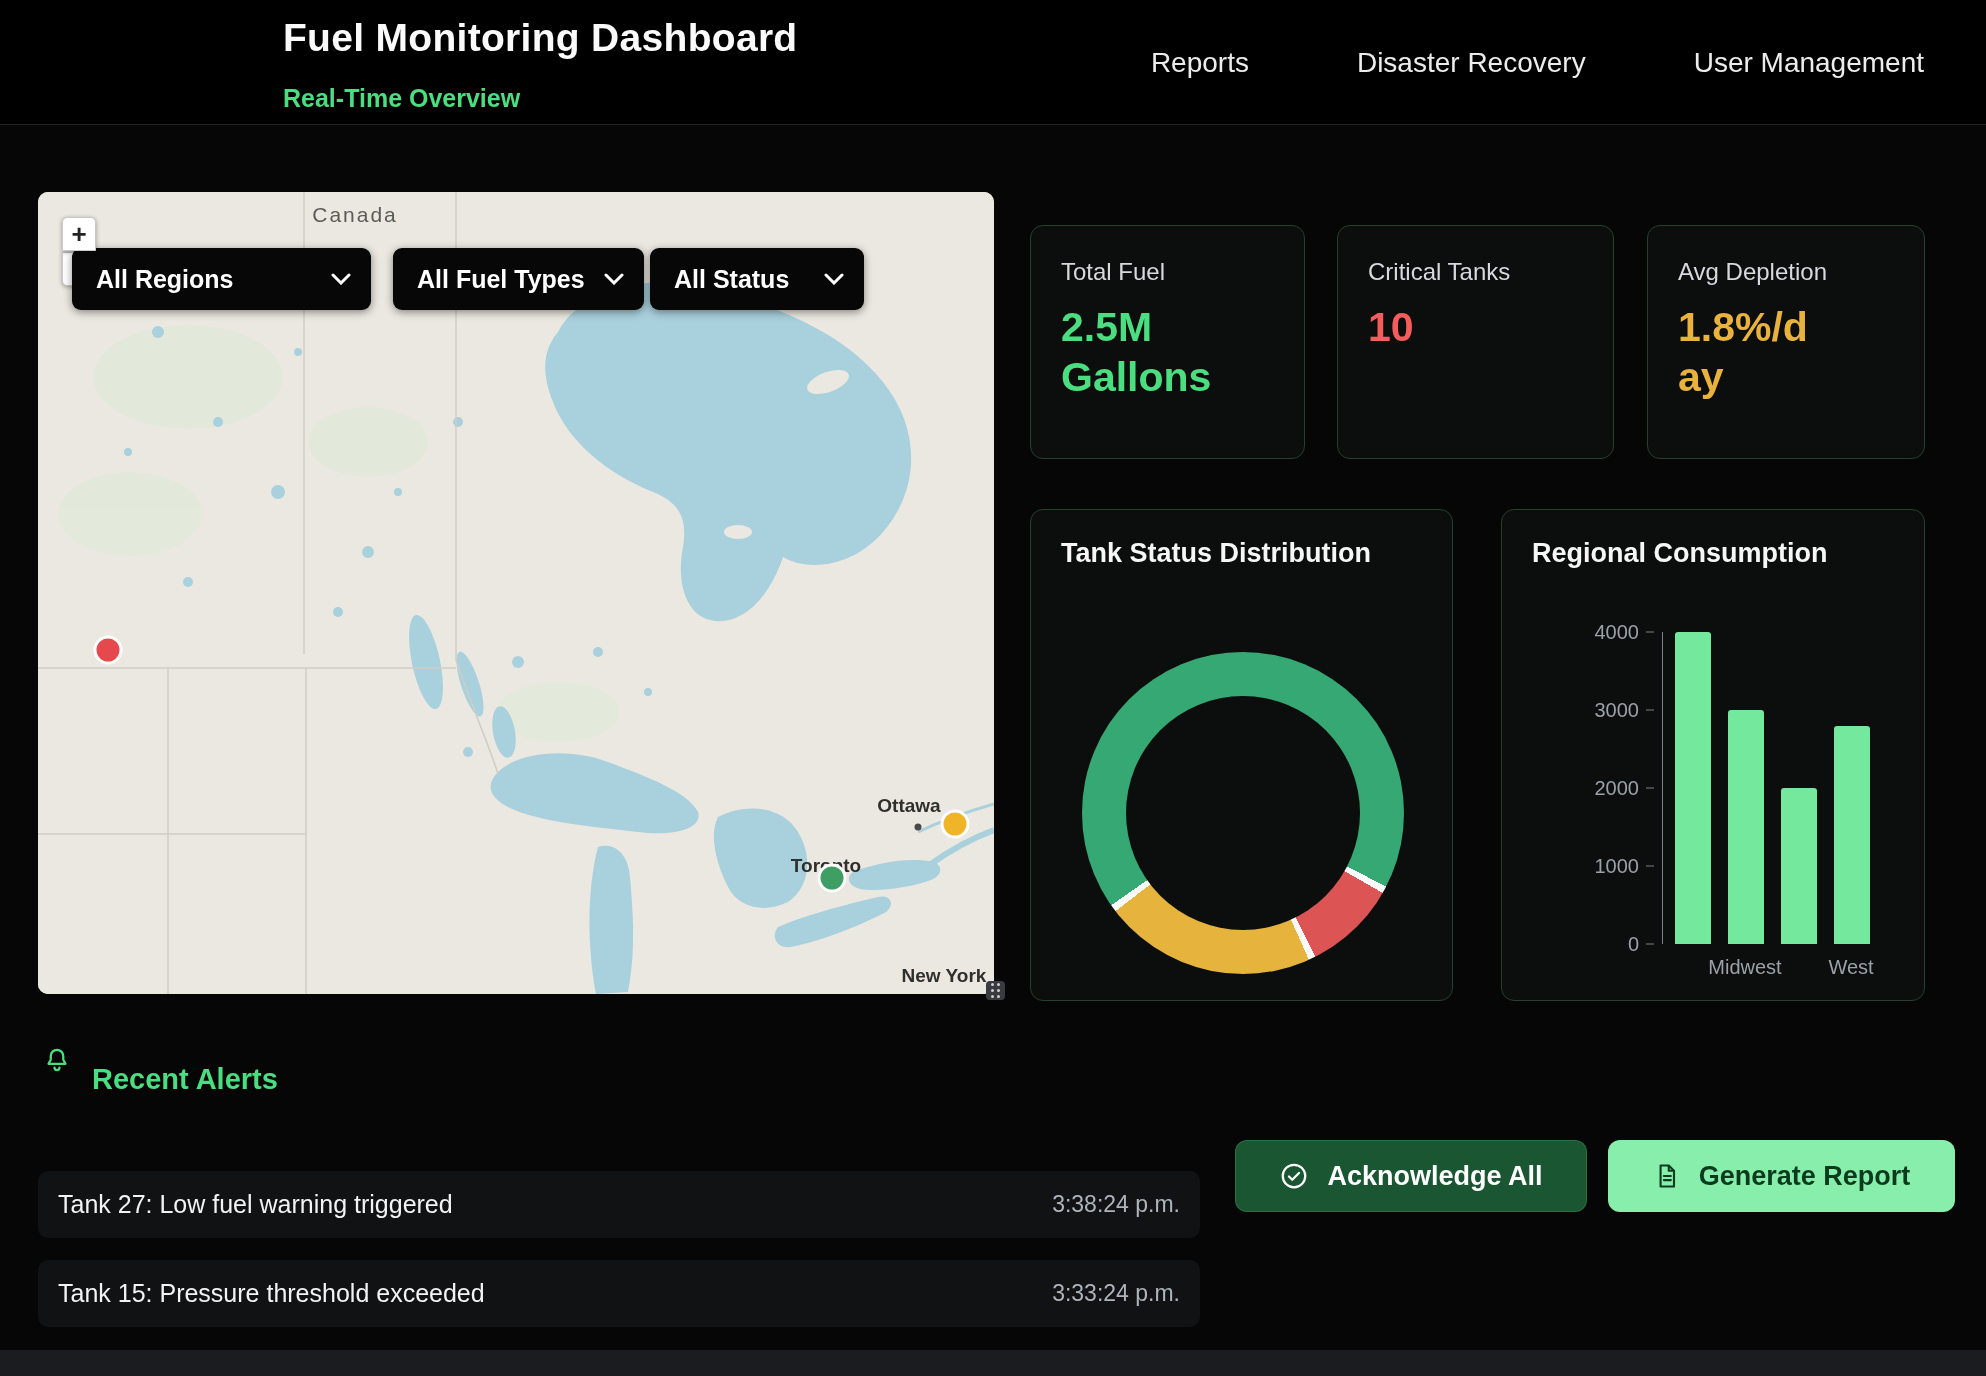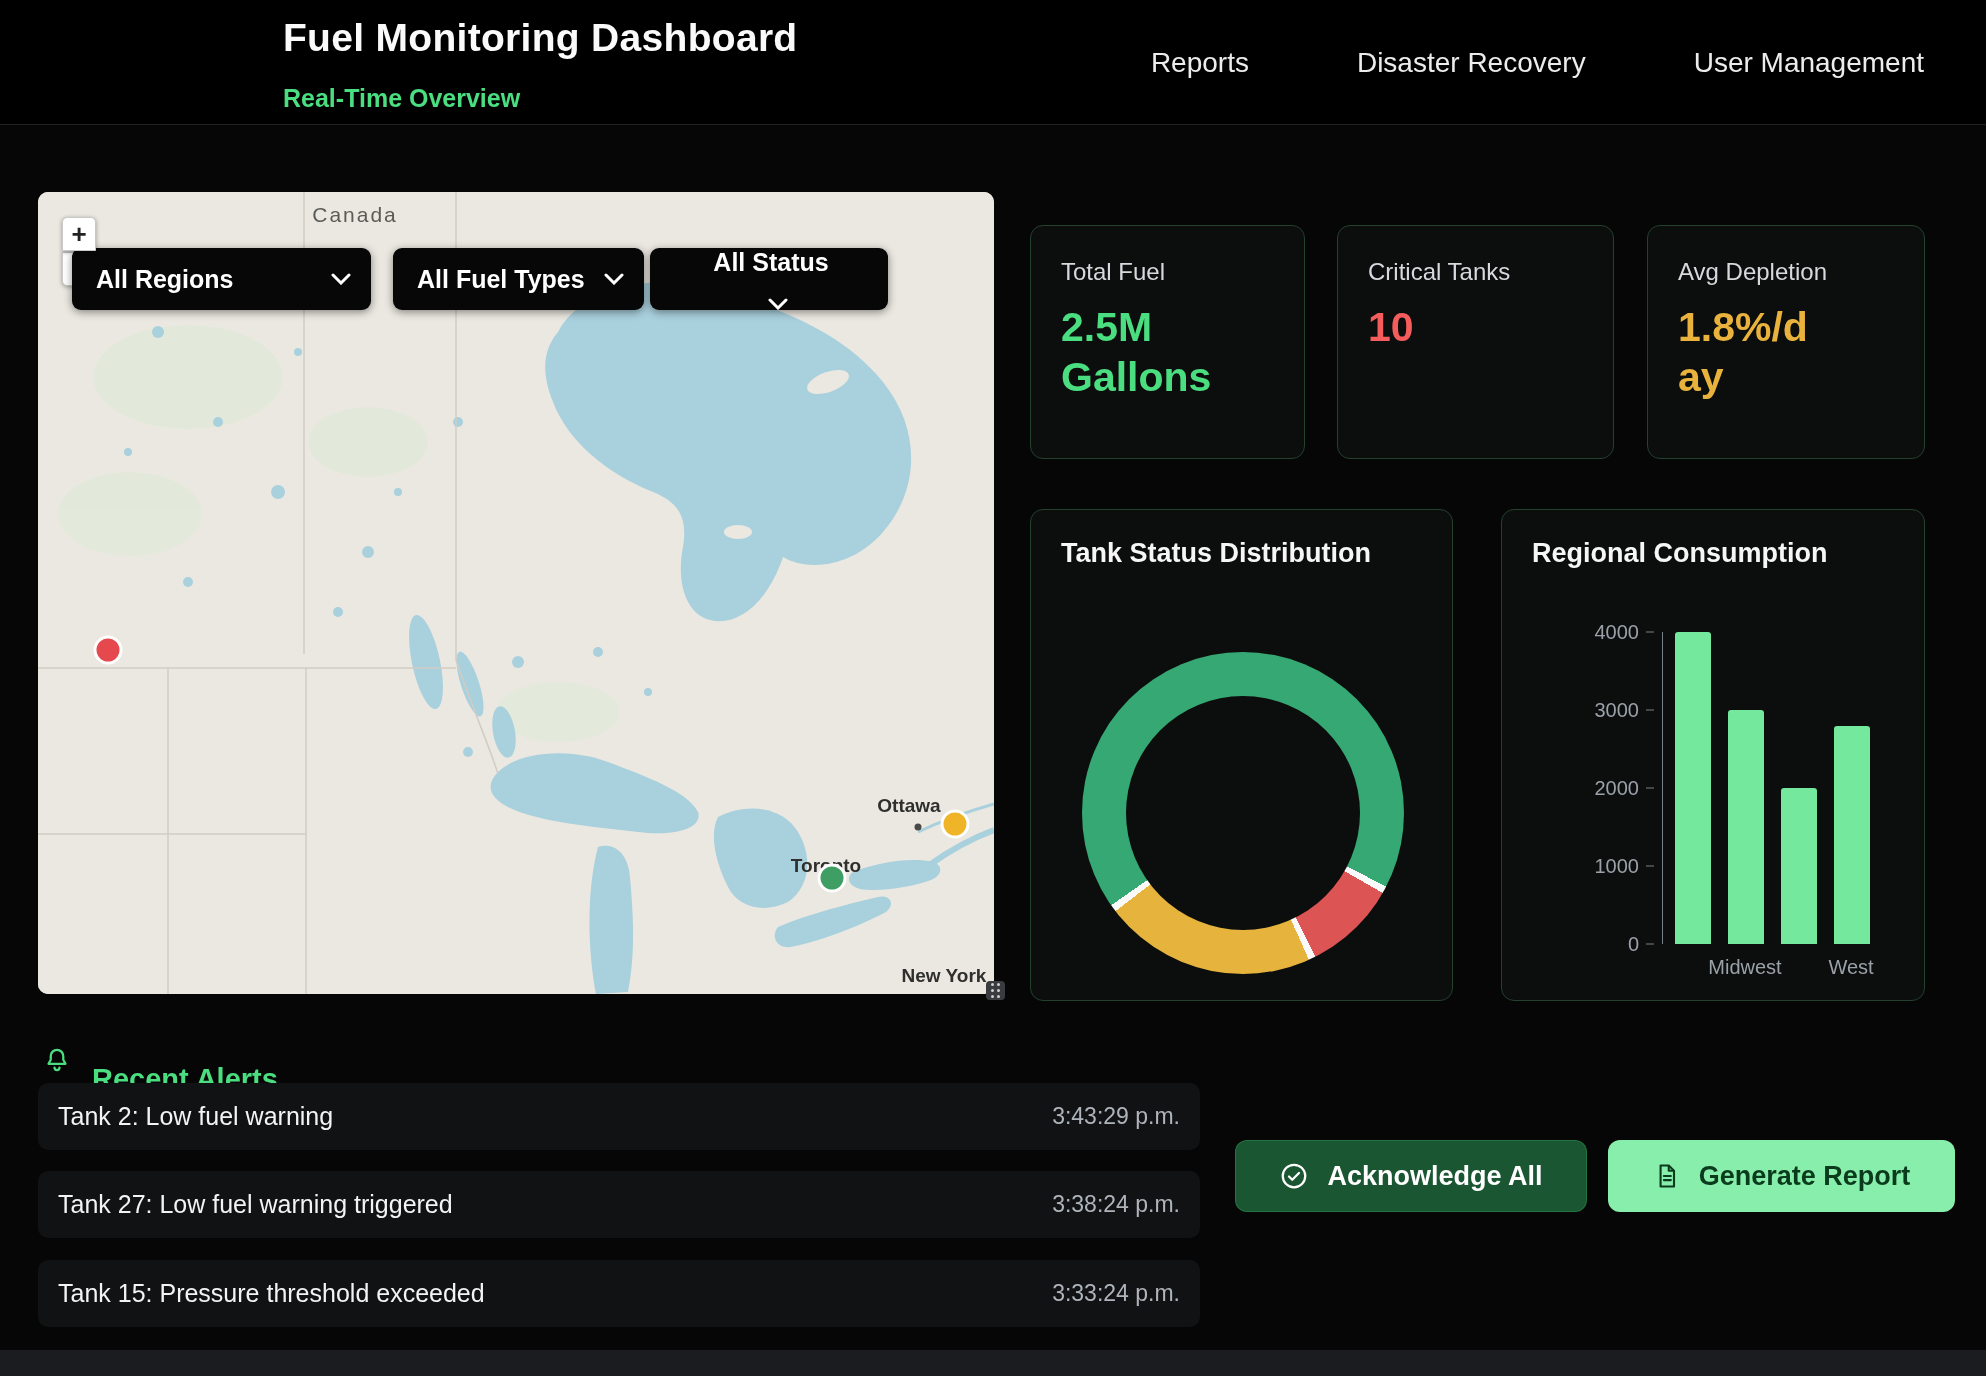--- a/index.html
+++ b/index.html
@@ -25,21 +25,21 @@
   .zoom-btn { position:absolute; left:24px; width:34px; height:34px; background:#fff; border:1px solid #c9c9c9;
               display:flex; align-items:center; justify-content:center; font-size:26px; font-weight:bold; color:#222;
               box-shadow:0 1px 4px rgba(0,0,0,.35); cursor:pointer; }
   .zoom-in  { top:25px; border-radius:5px 5px 0 0; z-index:4; }
   .zoom-out { top:60px; border-radius:0 0 5px 5px; z-index:1; }
   .map-select { position:absolute; top:56px; height:62px; background:#060706; border-radius:9px; z-index:3;
                 display:flex; align-items:center; justify-content:space-between; padding:0 20px 0 24px;
                 color:#fff; font-size:25px; font-weight:bold; cursor:pointer; box-shadow:0 2px 8px rgba(0,0,0,.45); }
   .sel-regions { left:34px;  width:299px; }
   .sel-fuel    { left:355px; width:251px; }
-  .sel-status  { left:612px; width:238px;flex-direction:column; }
+  .sel-status  { left:612px; width:214px; }
   .chev { flex:0 0 auto; margin-left:14px; }
   .drag-handle { position:absolute; left:986px; top:981px; width:19px; height:19px; background:#3a3b3f;
                  border-radius:4px; z-index:5; display:grid; grid-template-columns:repeat(2,4px);
                  grid-template-rows:repeat(3,4px); gap:2px; place-content:center; cursor:grab; }
   .drag-handle i { width:3px; height:3px; border-radius:50%; background:#cfcfcf; }
 
   
   .stat-card { position:absolute; top:225px; height:234px; background:var(--card-bg); border:1px solid var(--card-border);
                border-radius:13px; padding:32px 30px; }
   .stat-1 { left:1030px; width:275px; }
@@ -278,24 +278,20 @@
   </div>
 
   <div class="alerts-heading">
     <svg width="30" height="30" viewBox="0 0 24 24">
       <path d="M12 3a5 5 0 0 0-5 5v3l-1.8 3.2h13.6L17 11V8a5 5 0 0 0-5-5z" fill="none" stroke="#4ade80" stroke-width="1.8" stroke-linejoin="round"></path>
       <path d="M10 17.2a2 2 0 0 0 4 0" fill="none" stroke="#4ade80" stroke-width="1.8" stroke-linecap="round"></path>
     </svg>
     <span class="alerts-heading-text">Recent Alerts</span>
   </div>
 
-  <div class="alert-row alert-row-1">
-    <span class="alert-msg">Tank 2: Low fuel warning</span>
-    <span class="alert-time">3:43:29 p.m.</span>
-  </div>
   <div class="alert-row alert-row-2">
     <span class="alert-msg">Tank 27: Low fuel warning triggered</span>
     <span class="alert-time">3:38:24 p.m.</span>
   </div>
   <div class="alert-row alert-row-3">
     <span class="alert-msg">Tank 15: Pressure threshold exceeded</span>
     <span class="alert-time">3:33:24 p.m.</span>
   </div>
 
   <button class="btn btn-ack">

